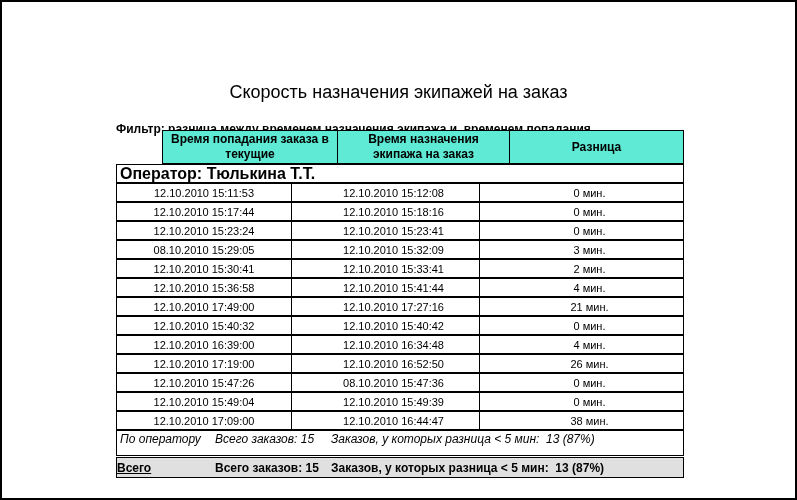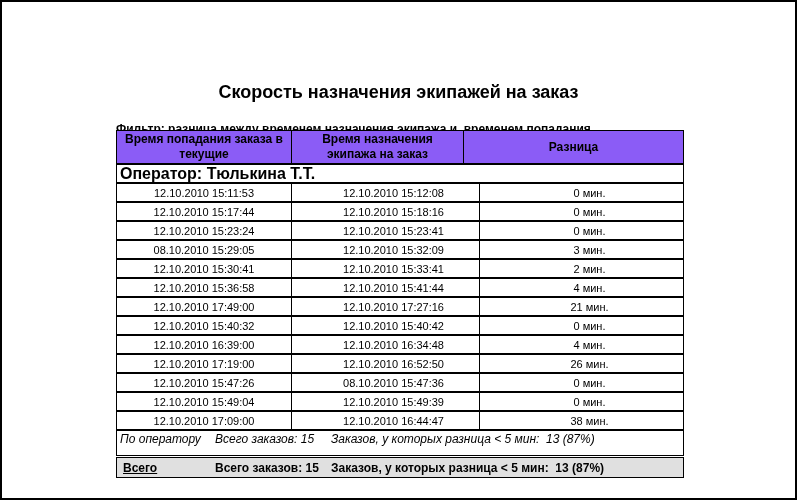--- a/index.html
+++ b/index.html
@@ -18,21 +18,21 @@
     background: #ffffff;
     overflow: hidden;
   }
   .report-title {
     position: absolute;
     top: 33px;
     left: 0;
     right: 0;
     text-align: center;
     font-size: 18px;
-    font-weight: bold;
+    font-weight: normal;
     line-height: 23px;
     white-space: pre;
   }
   .report-filter {
     position: absolute;
     top: 90px;
     left: 114px;
     font-size: 12px;
     font-weight: bold;
     line-height: 15px;
@@ -45,24 +45,25 @@
     width: 568px;
     box-sizing: border-box;
   }
   .trow {
     display: flex;
     box-sizing: border-box;
     border: 1px solid #000000;
     background: #ffffff;
   }
   .thead {
-    background: #8b5cf6;
+    background: #5eead4;
     font-weight: bold;
     font-size: 12px;
     height: 34px;
+    margin-left: 46px;
   }
   .hcell {
     box-sizing: border-box;
     display: flex;
     align-items: center;
     justify-content: center;
     text-align: center;
     line-height: 15px;
     padding: 0 4px;
   }
@@ -103,21 +104,21 @@
     top: 455px;
     left: 114px;
     width: 568px;
     height: 21px;
     box-sizing: border-box;
     border: 1px solid #000000;
     background: #e0e0e0;
     font-size: 12px;
     font-weight: bold;
   }
-  .grand-total .s-label  { position: absolute; left: 6px;   top: 3px; white-space: pre; text-decoration: underline; }
+  .grand-total .s-label  { position: absolute; left: 0;   top: 3px; white-space: pre; text-decoration: underline; }
   .grand-total .s-total  { position: absolute; left: 98px;  top: 3px; white-space: pre; }
   .grand-total .s-within { position: absolute; left: 214px; top: 3px; white-space: pre; }
 </style>
 </head>
 <body>
 
 <div class="page">
 
   <div class="report-title">
     <div>Скорость назначения экипажей на заказ</div>

